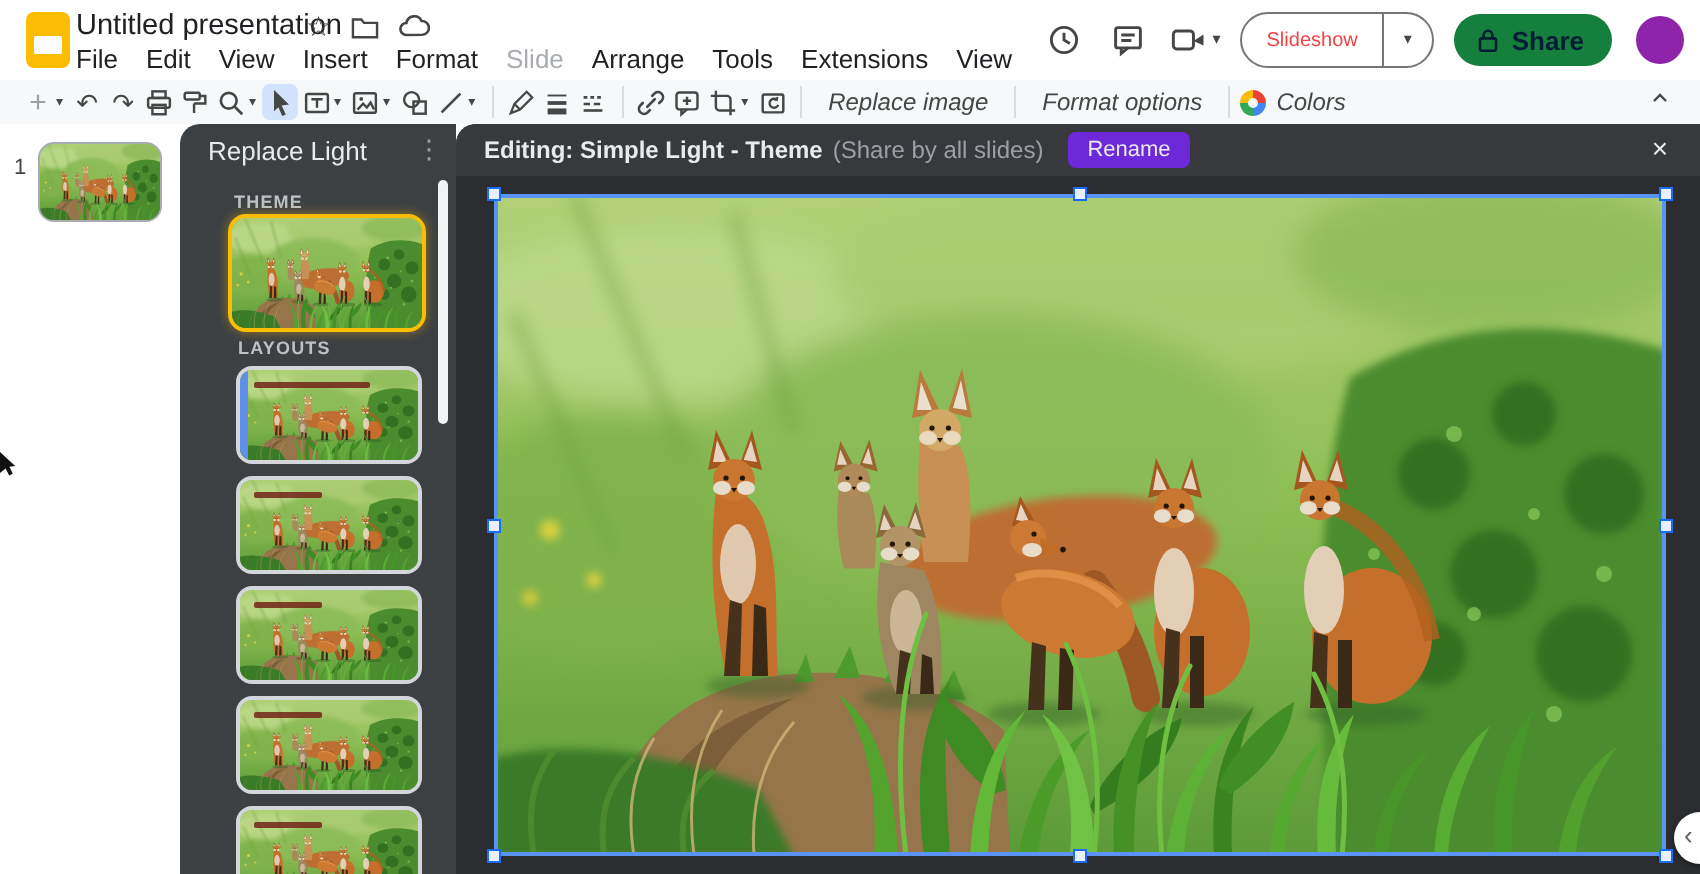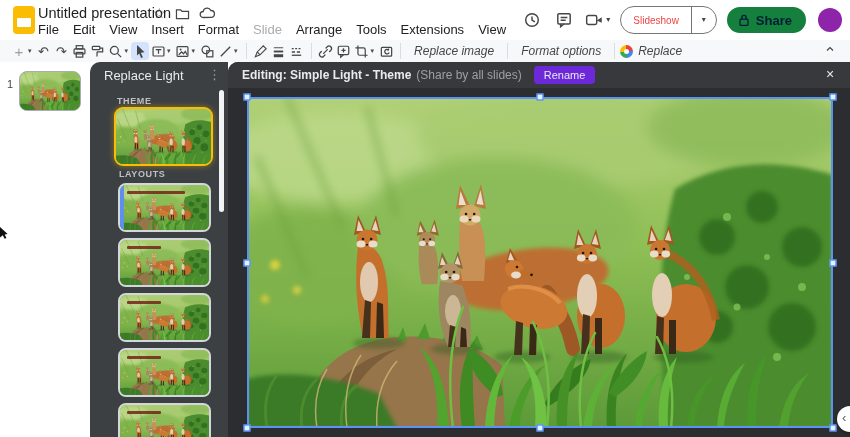--- a/index.html
+++ b/index.html
@@ -482,21 +482,21 @@
           <path d="M10,6.2 a2.4,2.4 0 1 0 .8,2.8"></path>
           <path d="M10.4,4.8 L10,6.4 L8.4,6" stroke-width="1.1"></path>
         </svg>
     </span>
     <span class="tsep"></span>
     <span class="tb-label">Replace image</span>
     <span class="tsep"></span>
     <span class="tb-label">Format options</span>
     <span class="tsep"></span>
     <span class="colorwheel"></span>
-    <span class="tb-label" style="padding-left:0">Replace</span>
+    <span class="tb-label" style="padding-left:0">Colors</span>
   </div>
   <span class="tb-collapse">
     <svg class="ic" width="12" height="12" viewBox="0 0 16 16" fill="none" stroke="#444746" stroke-width="1.6">
         <path d="M4,10 L8,6 L12,10"></path>
       </svg>
   </span>
 
   <div class="filmstrip">
     <span class="slide-num">1</span>
     <div class="slide-thumb">

